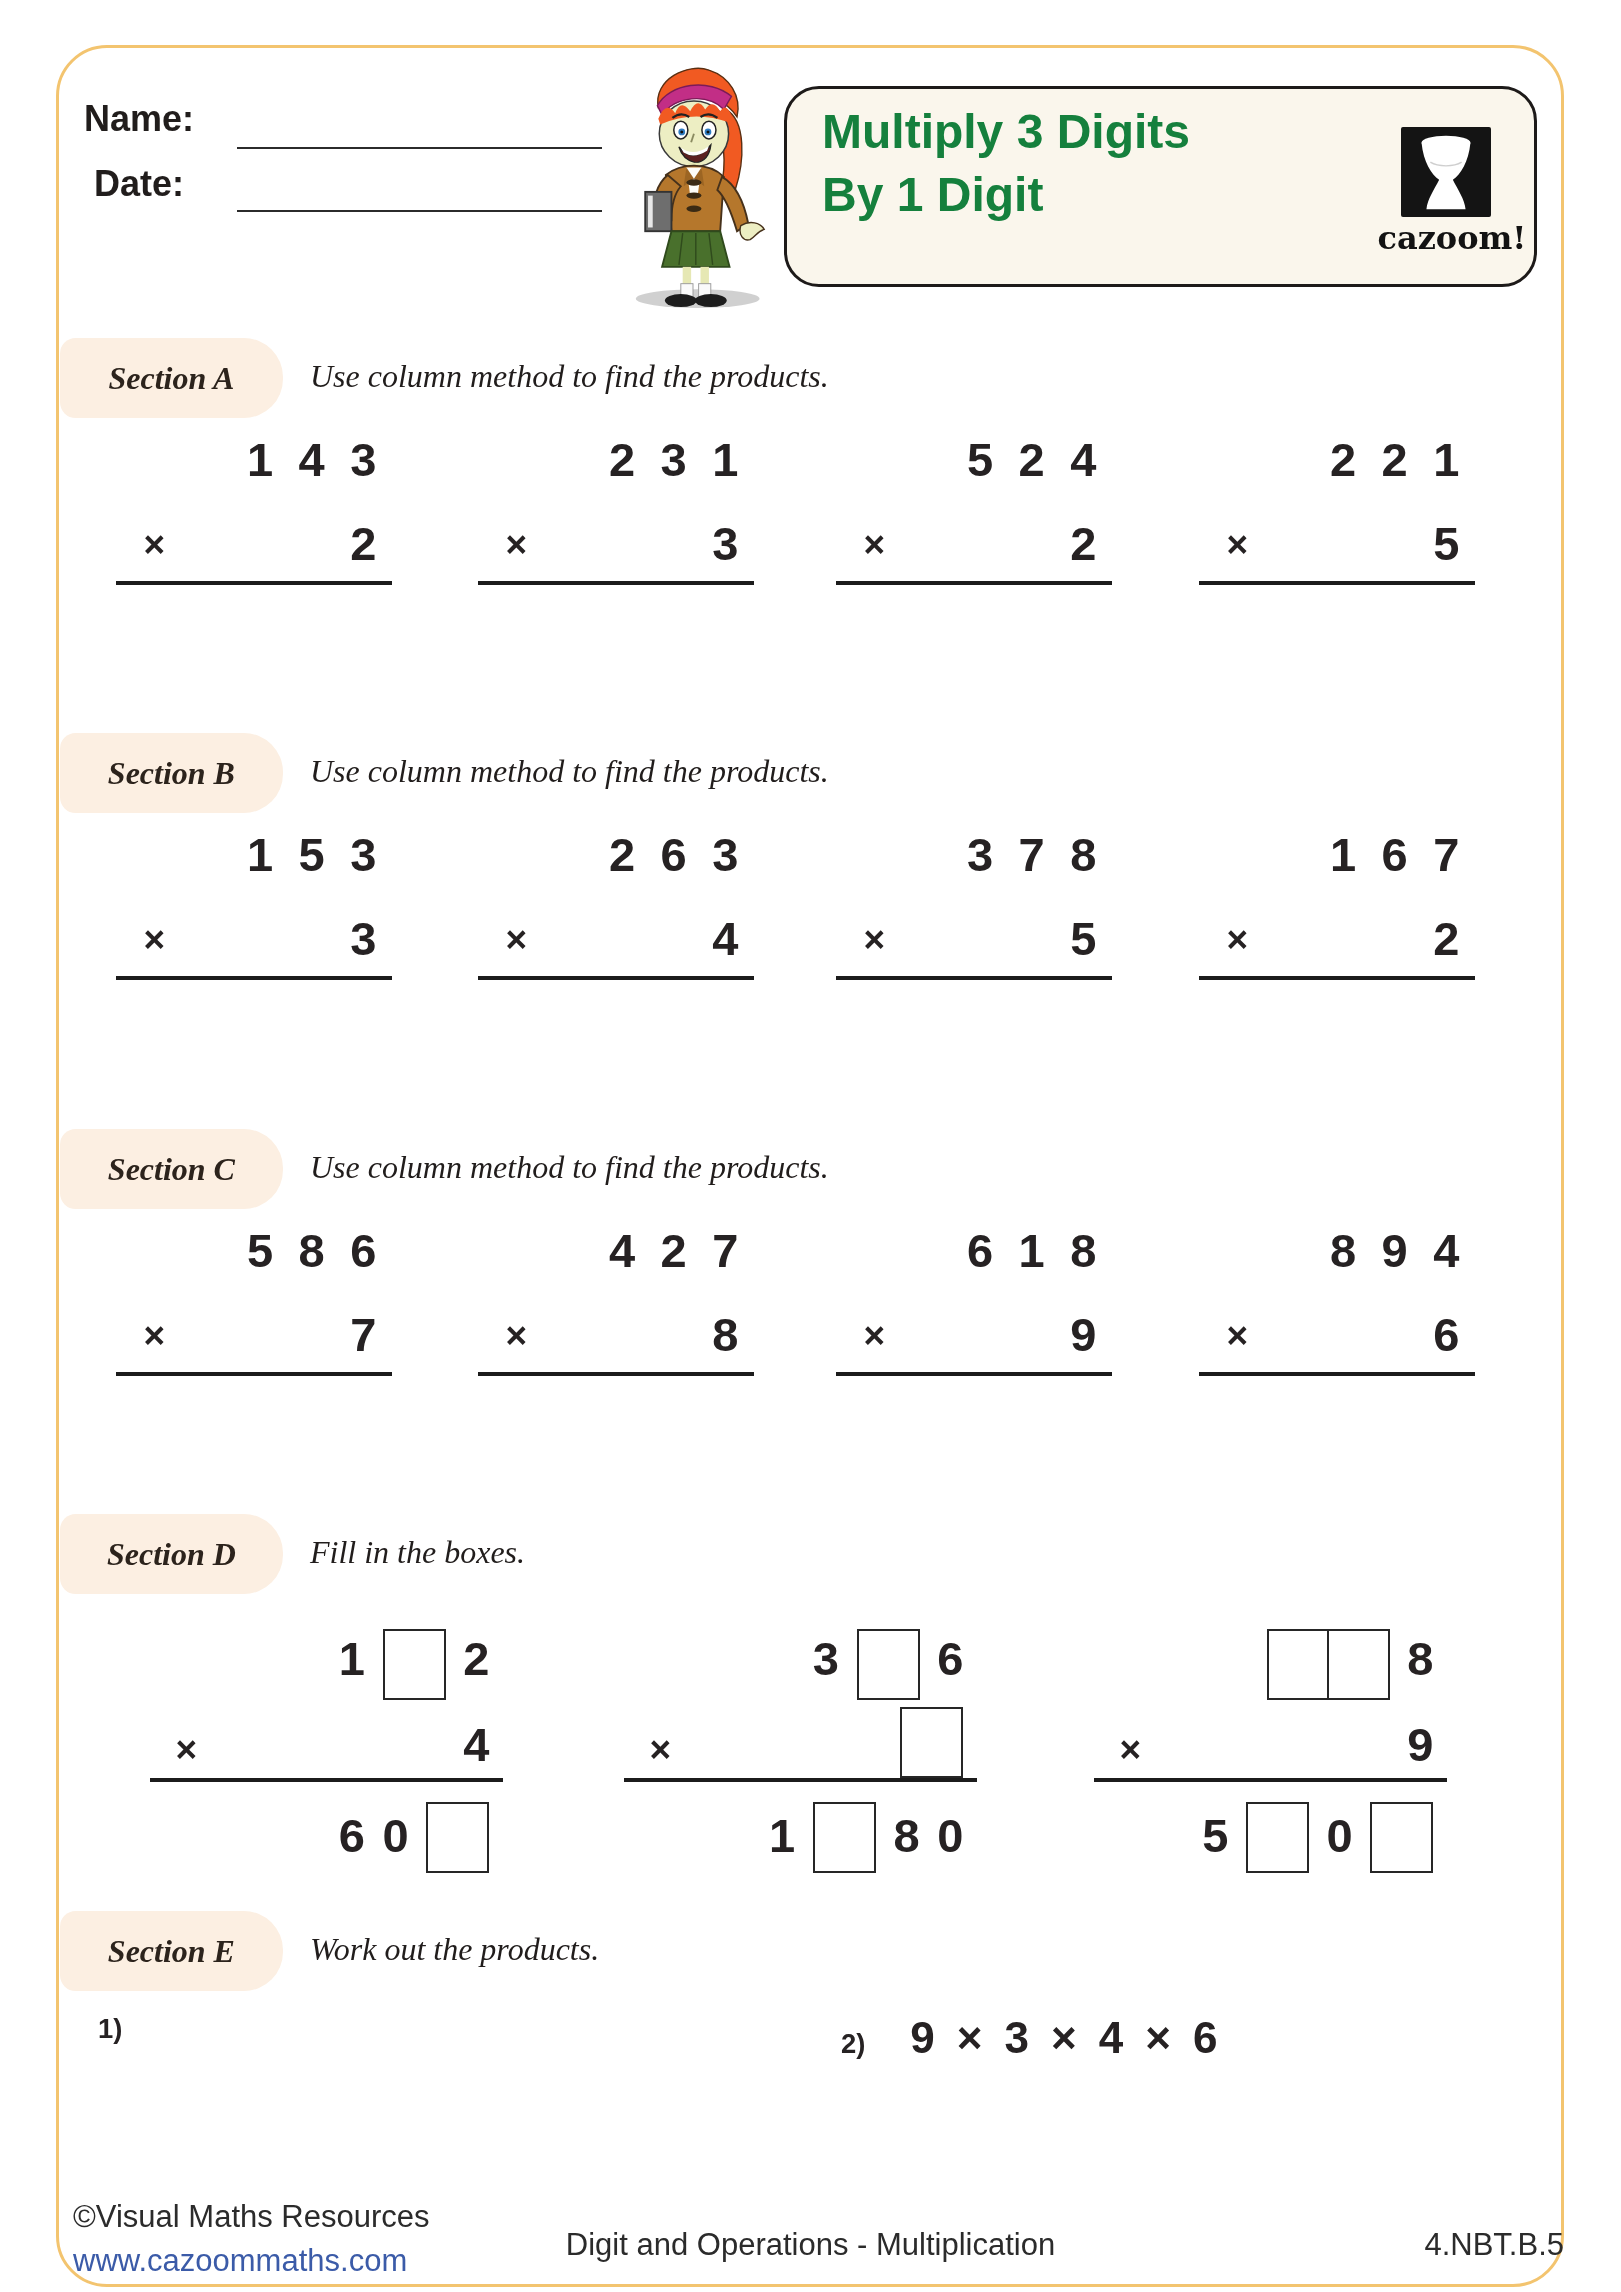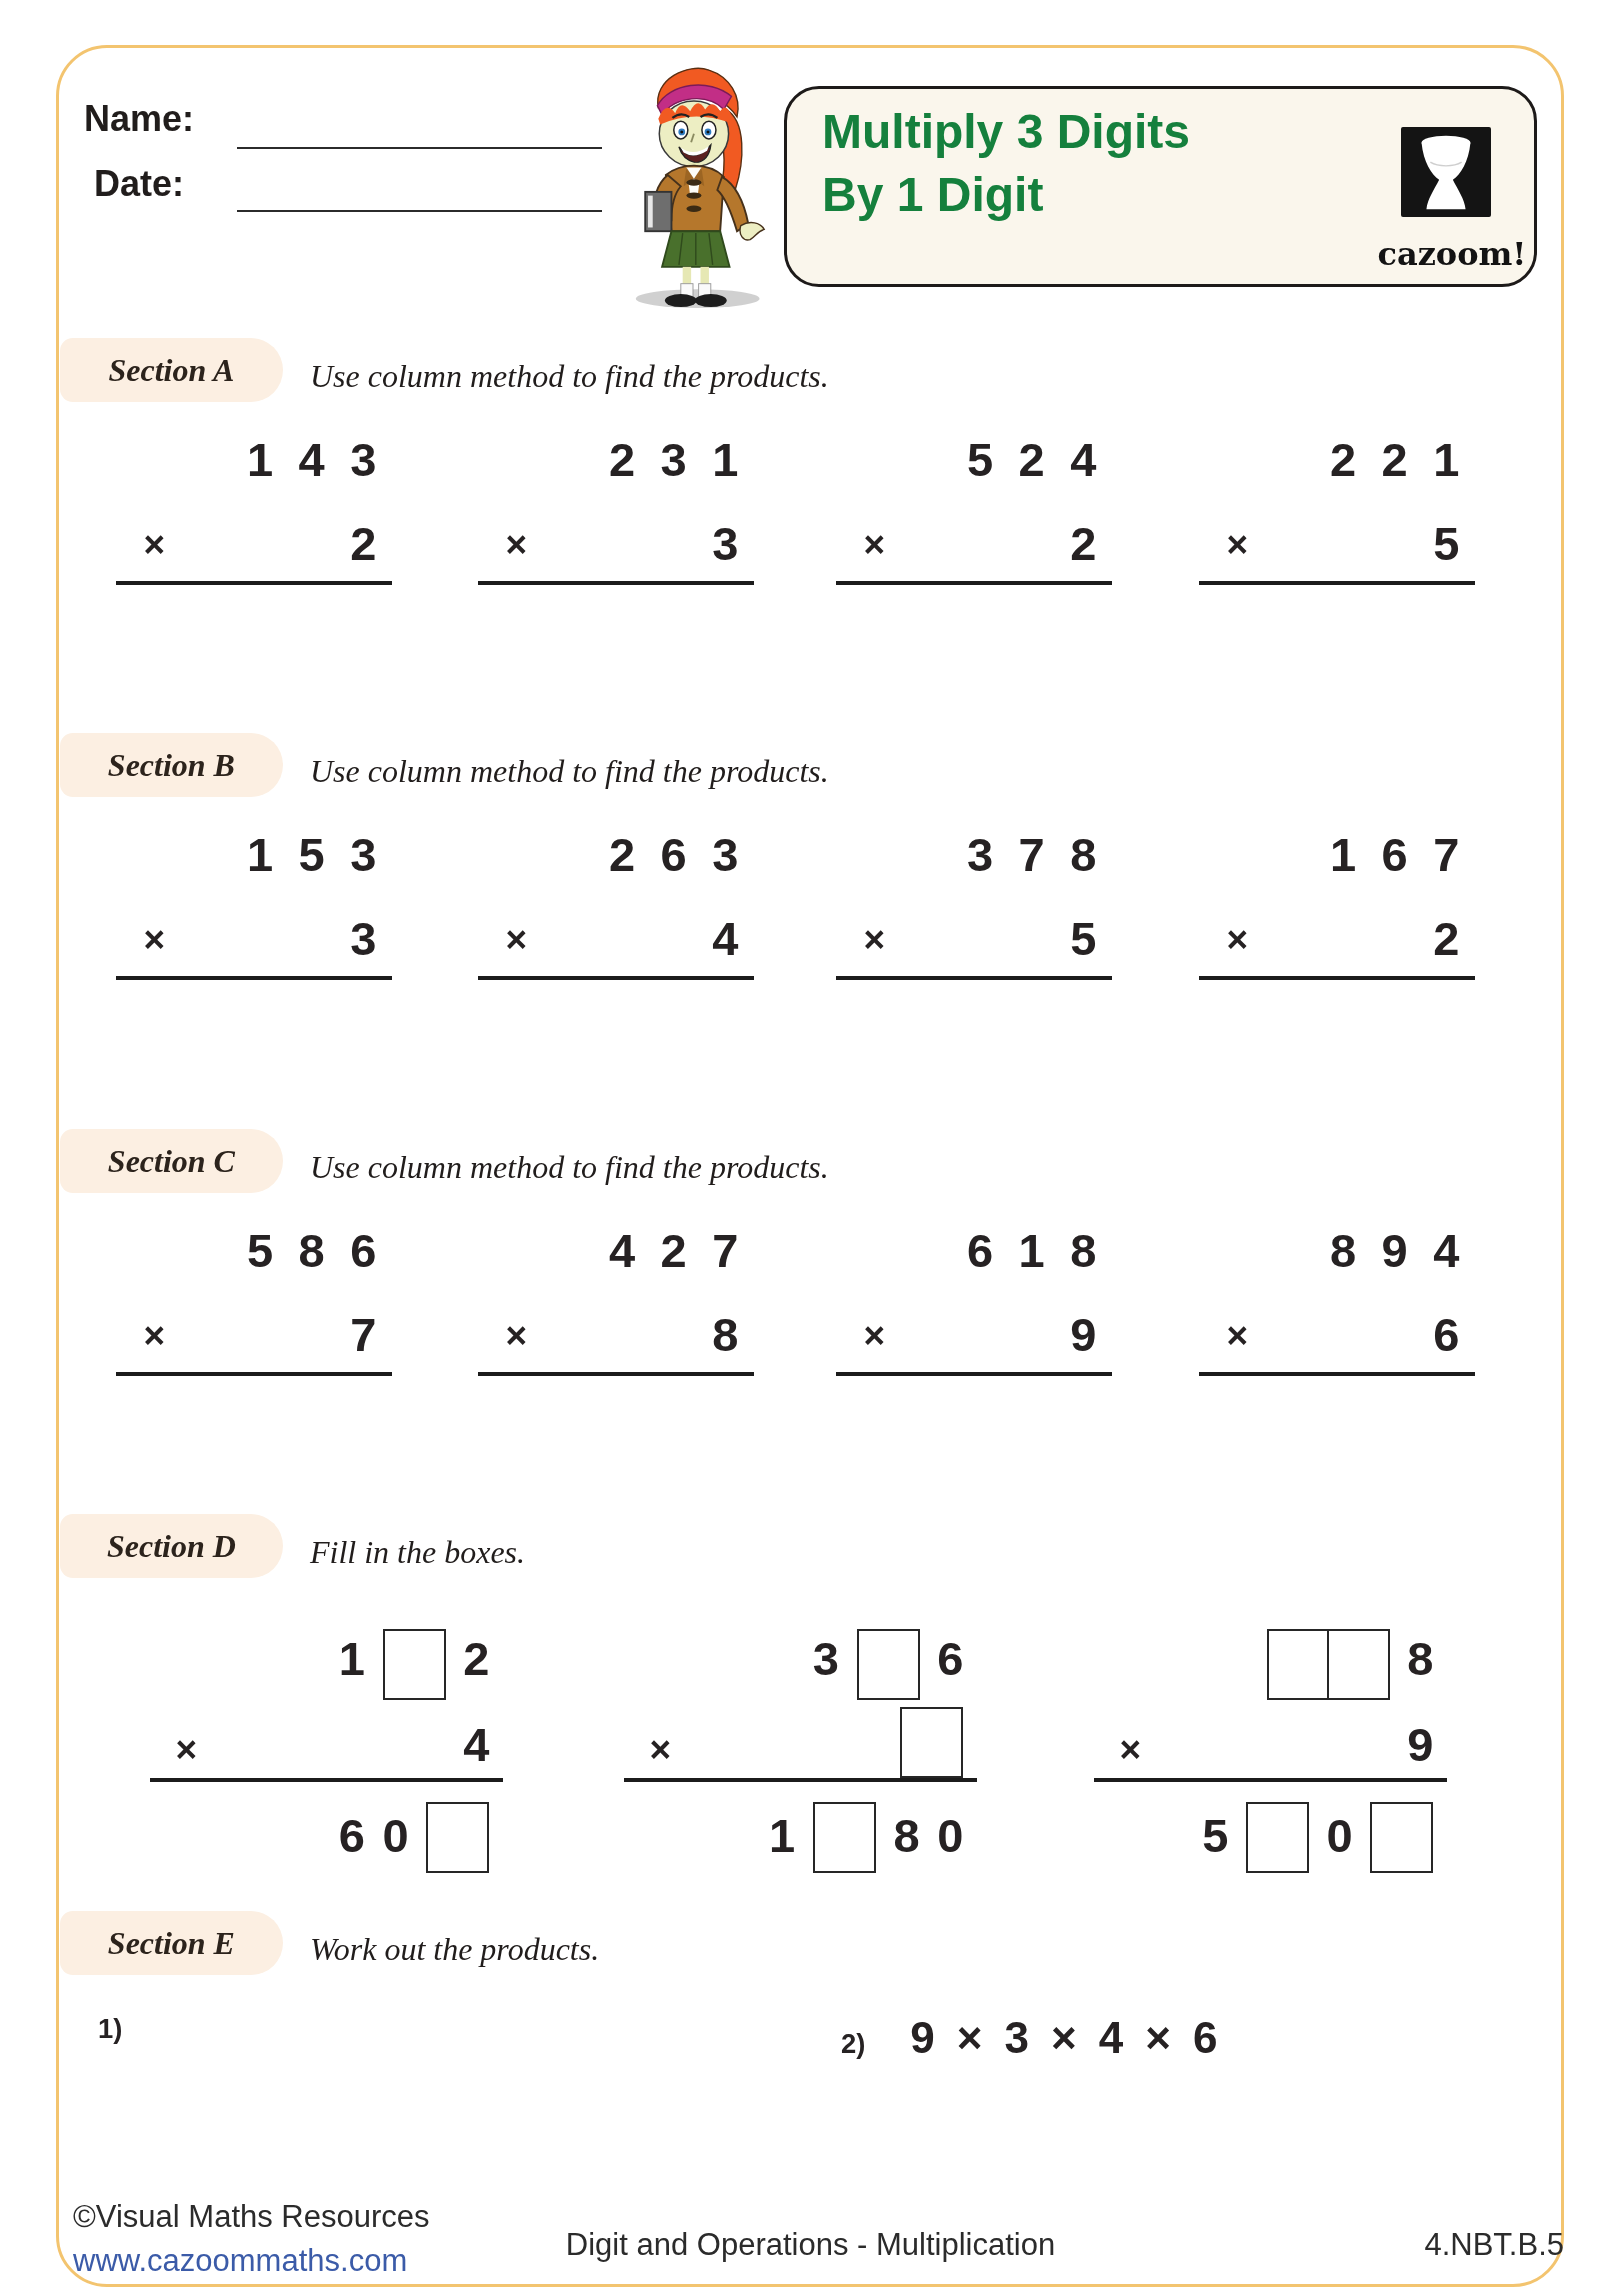--- a/index.html
+++ b/index.html
@@ -27,26 +27,26 @@
   .line-date{left:237px;top:210px;width:365px}
   .girl{position:absolute;left:604px;top:49px;width:178px;height:267px}
 
   .titlebox{position:absolute;left:784px;top:86px;width:753px;height:201px;
     background:var(--titlebg);border:3.9px solid #1d1a19;border-radius:35px}
   .titletext{position:absolute;left:35px;top:10.8px;font-size:48px;font-weight:bold;
     line-height:63px;color:#15803d;white-space:pre}
   .logo{position:absolute;top:38px;right:19.6px;width:137px;text-align:center}
   .logo svg{width:90px;height:90px;display:block;margin:0 auto}
   .logotext{font-family:"DejaVu Serif",serif;font-weight:bold;font-size:32px;
-    margin-top:18px;color:#131313}
+    margin-top:2px;color:#131313}
 
   
   .sec{position:absolute;left:57px;width:1509px}
   .secA{top:338px}.secB{top:733px}.secC{top:1129px}.secD{top:1514px}.secE{top:1911px}
-  .badge{position:absolute;left:2.9px;top:0;width:223px;height:64px;background:var(--badge);
+  .badge{position:absolute;left:2.9px;top:0;width:223px;height:80px;background:var(--badge);
     border-radius:15.7px 39px 39px 15.7px;display:flex;align-items:center;justify-content:center}
   .badge span{font-family:"Liberation Serif",serif;font-style:italic;font-weight:bold;
     font-size:32px;color:#2c231c}
   .instr{position:absolute;left:253px;top:19.6px;font-family:"Liberation Serif",serif;
     font-style:italic;font-size:32px;color:#211d1c}
 
   
   .problems{position:absolute;top:84px;left:0;right:0;height:255px}
   .prob{position:absolute;width:276px;top:0}
   .prob:nth-child(1){left:59px}.prob:nth-child(2){left:421px}

